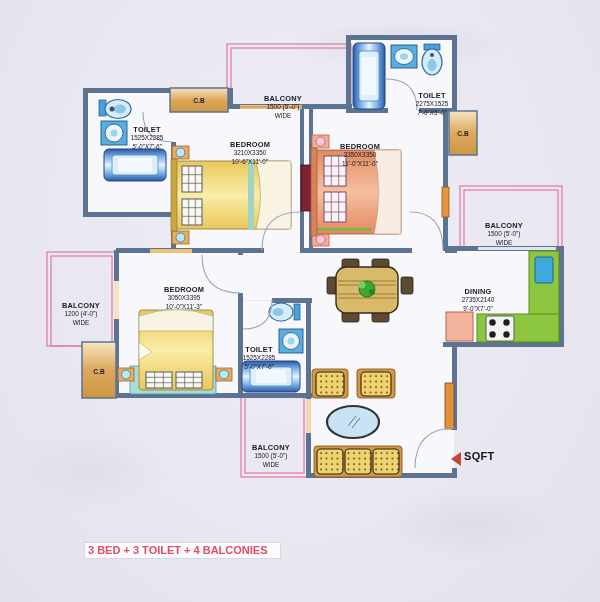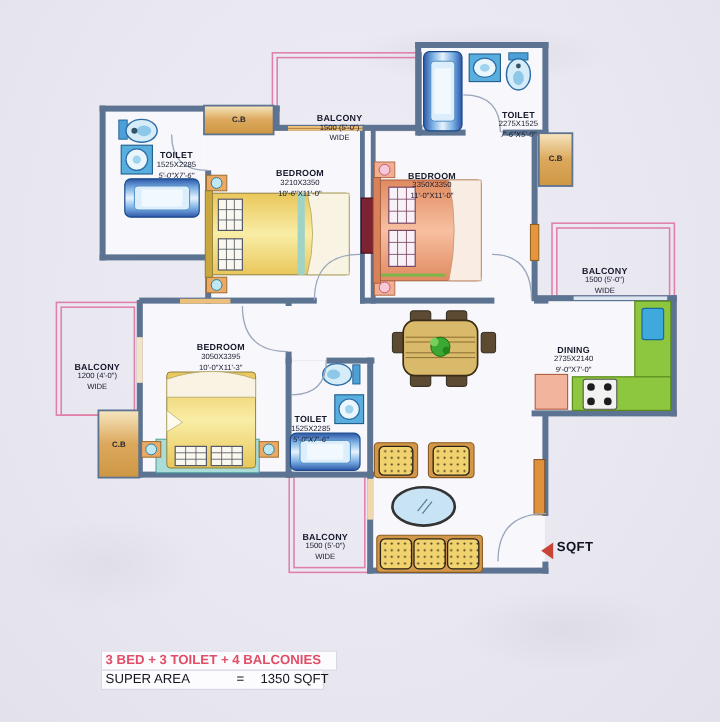--- a/index.html
+++ b/index.html
@@ -356,18 +356,13 @@
   <div class="cb" style="left:99px;top:371px">C.B</div>
 
   <div class="entry">
     <span class="entry-tri"></span>
     <span>SQFT</span>
   </div>
 
   <div class="sum-title">
     <span>3 BED + 3 TOILET + 4 BALCONIES</span>
   </div>
-  <div class="sum-area">
-    <span class="sa-l">SUPER AREA</span>
-    <span class="sa-e">=</span>
-    <span class="sa-v">1350 SQFT</span>
-  </div>
 </div>
 
 </body></html>

